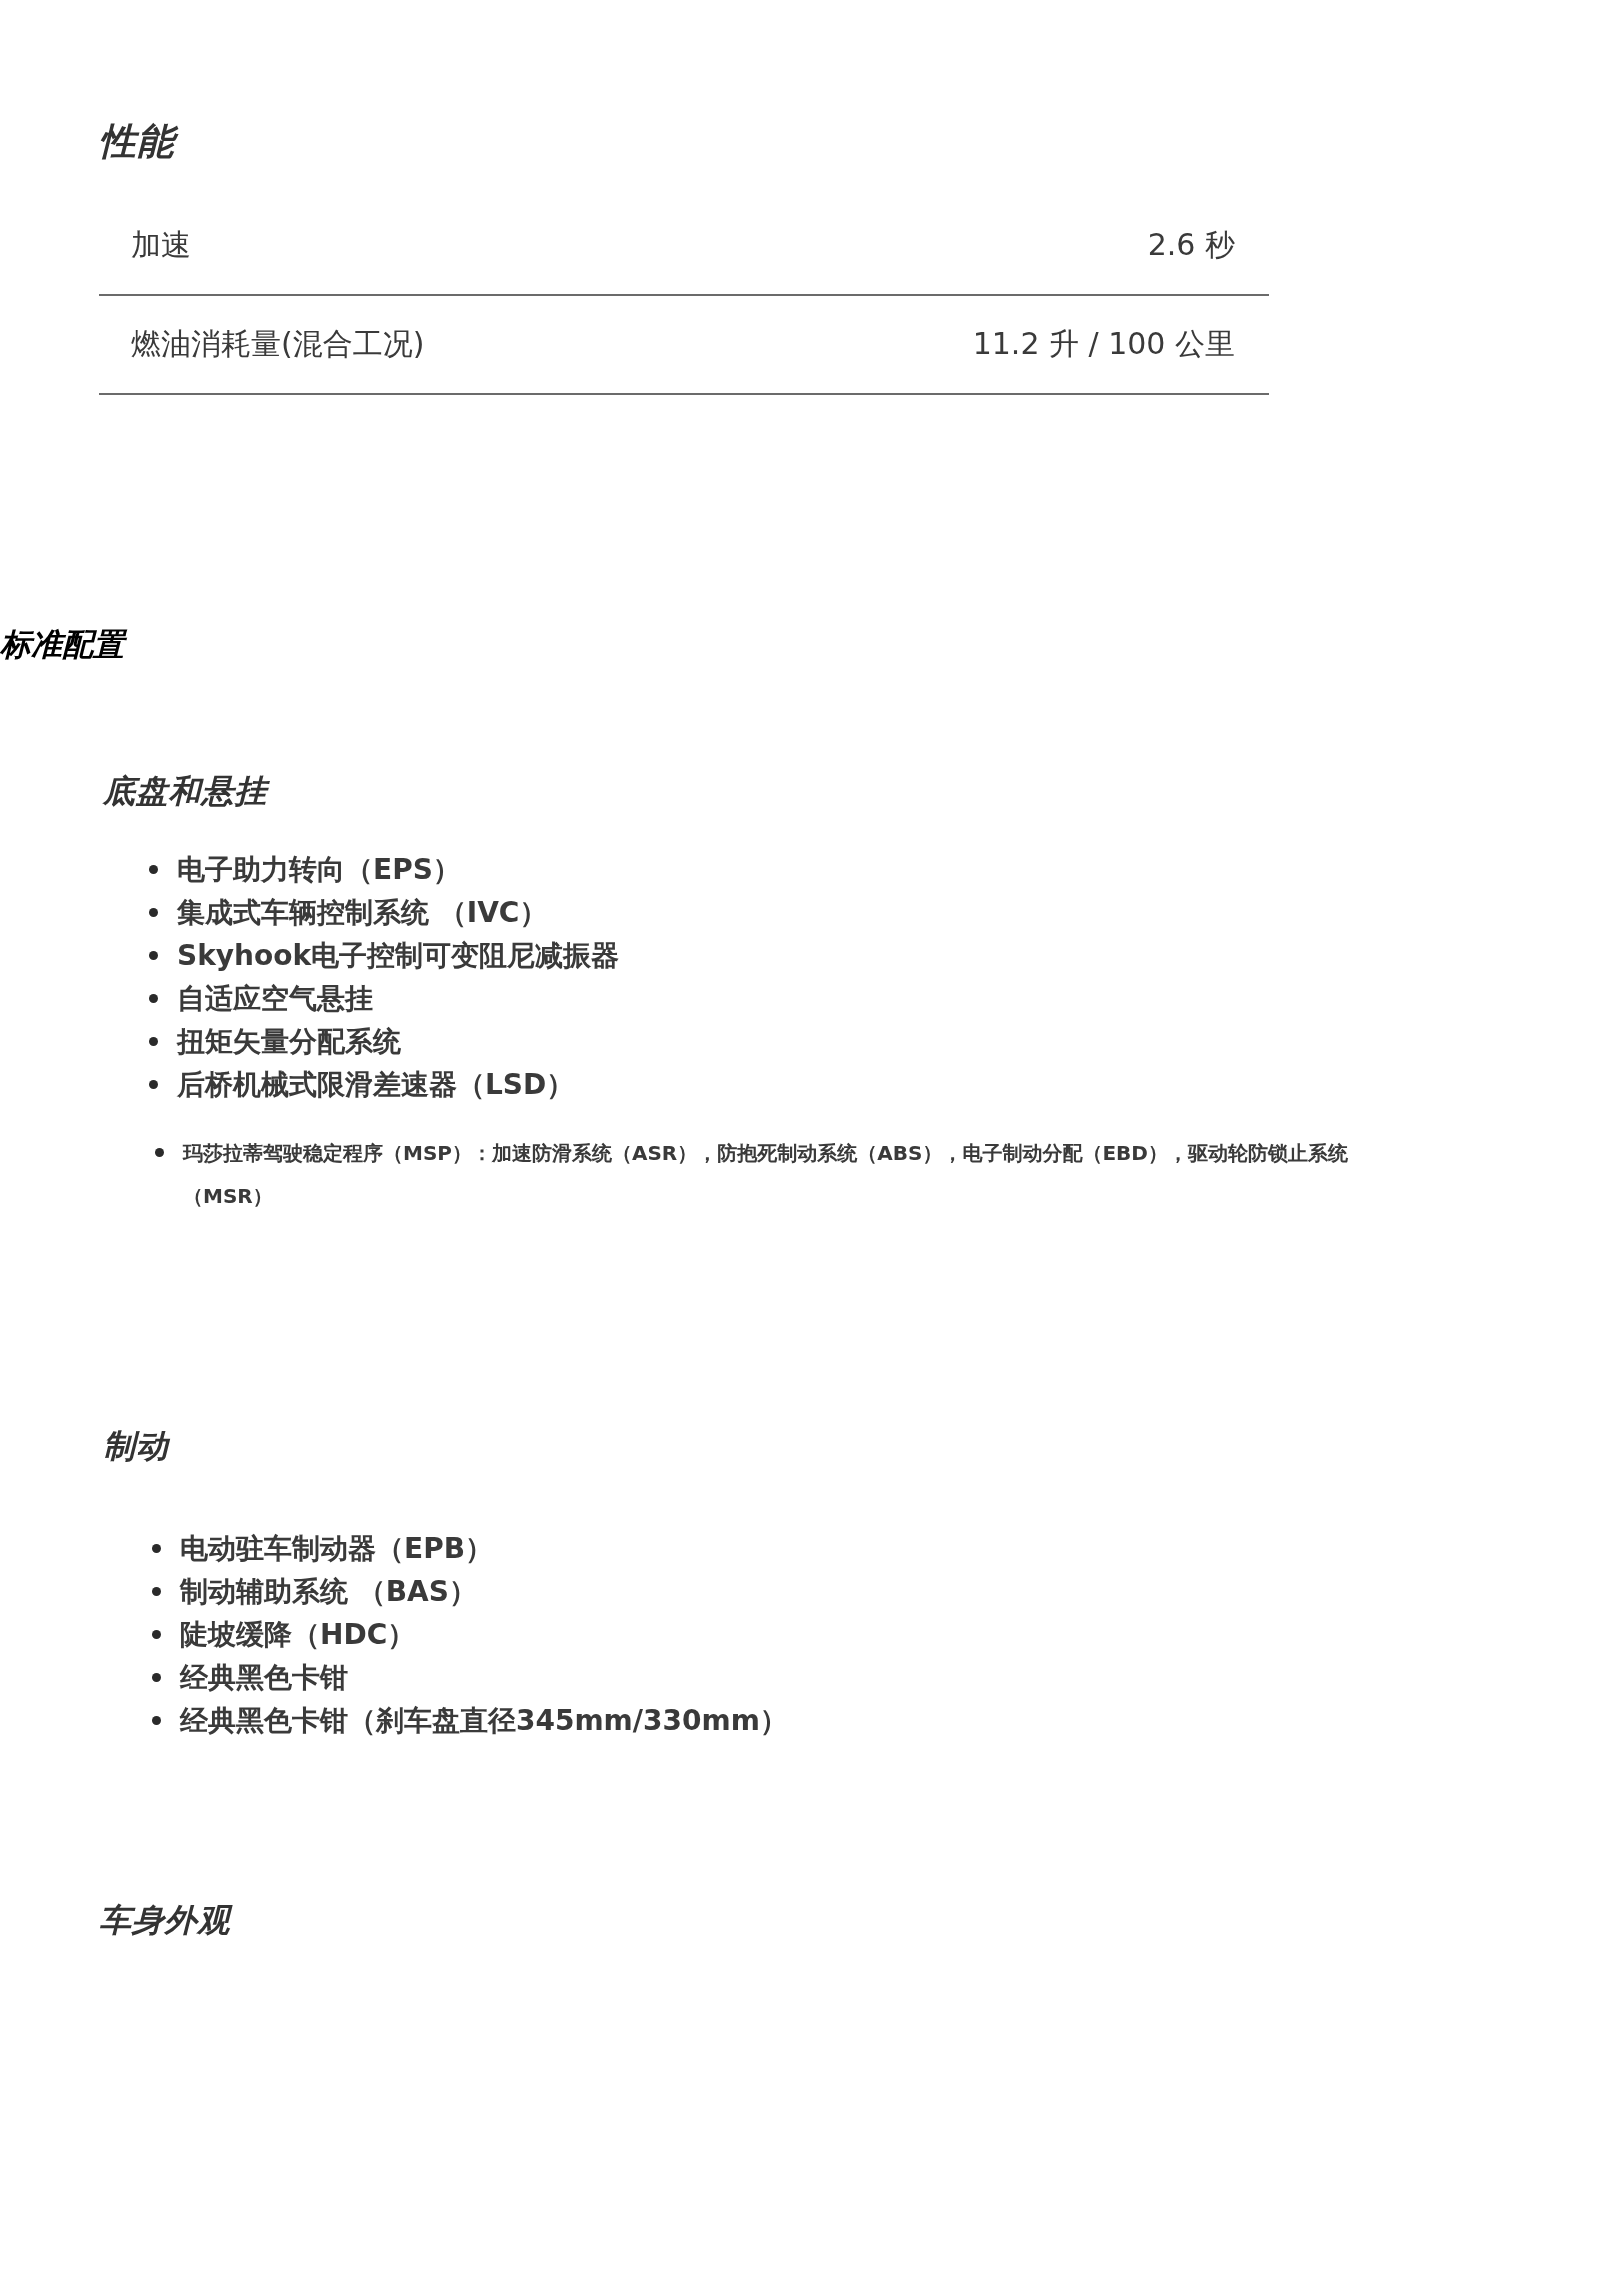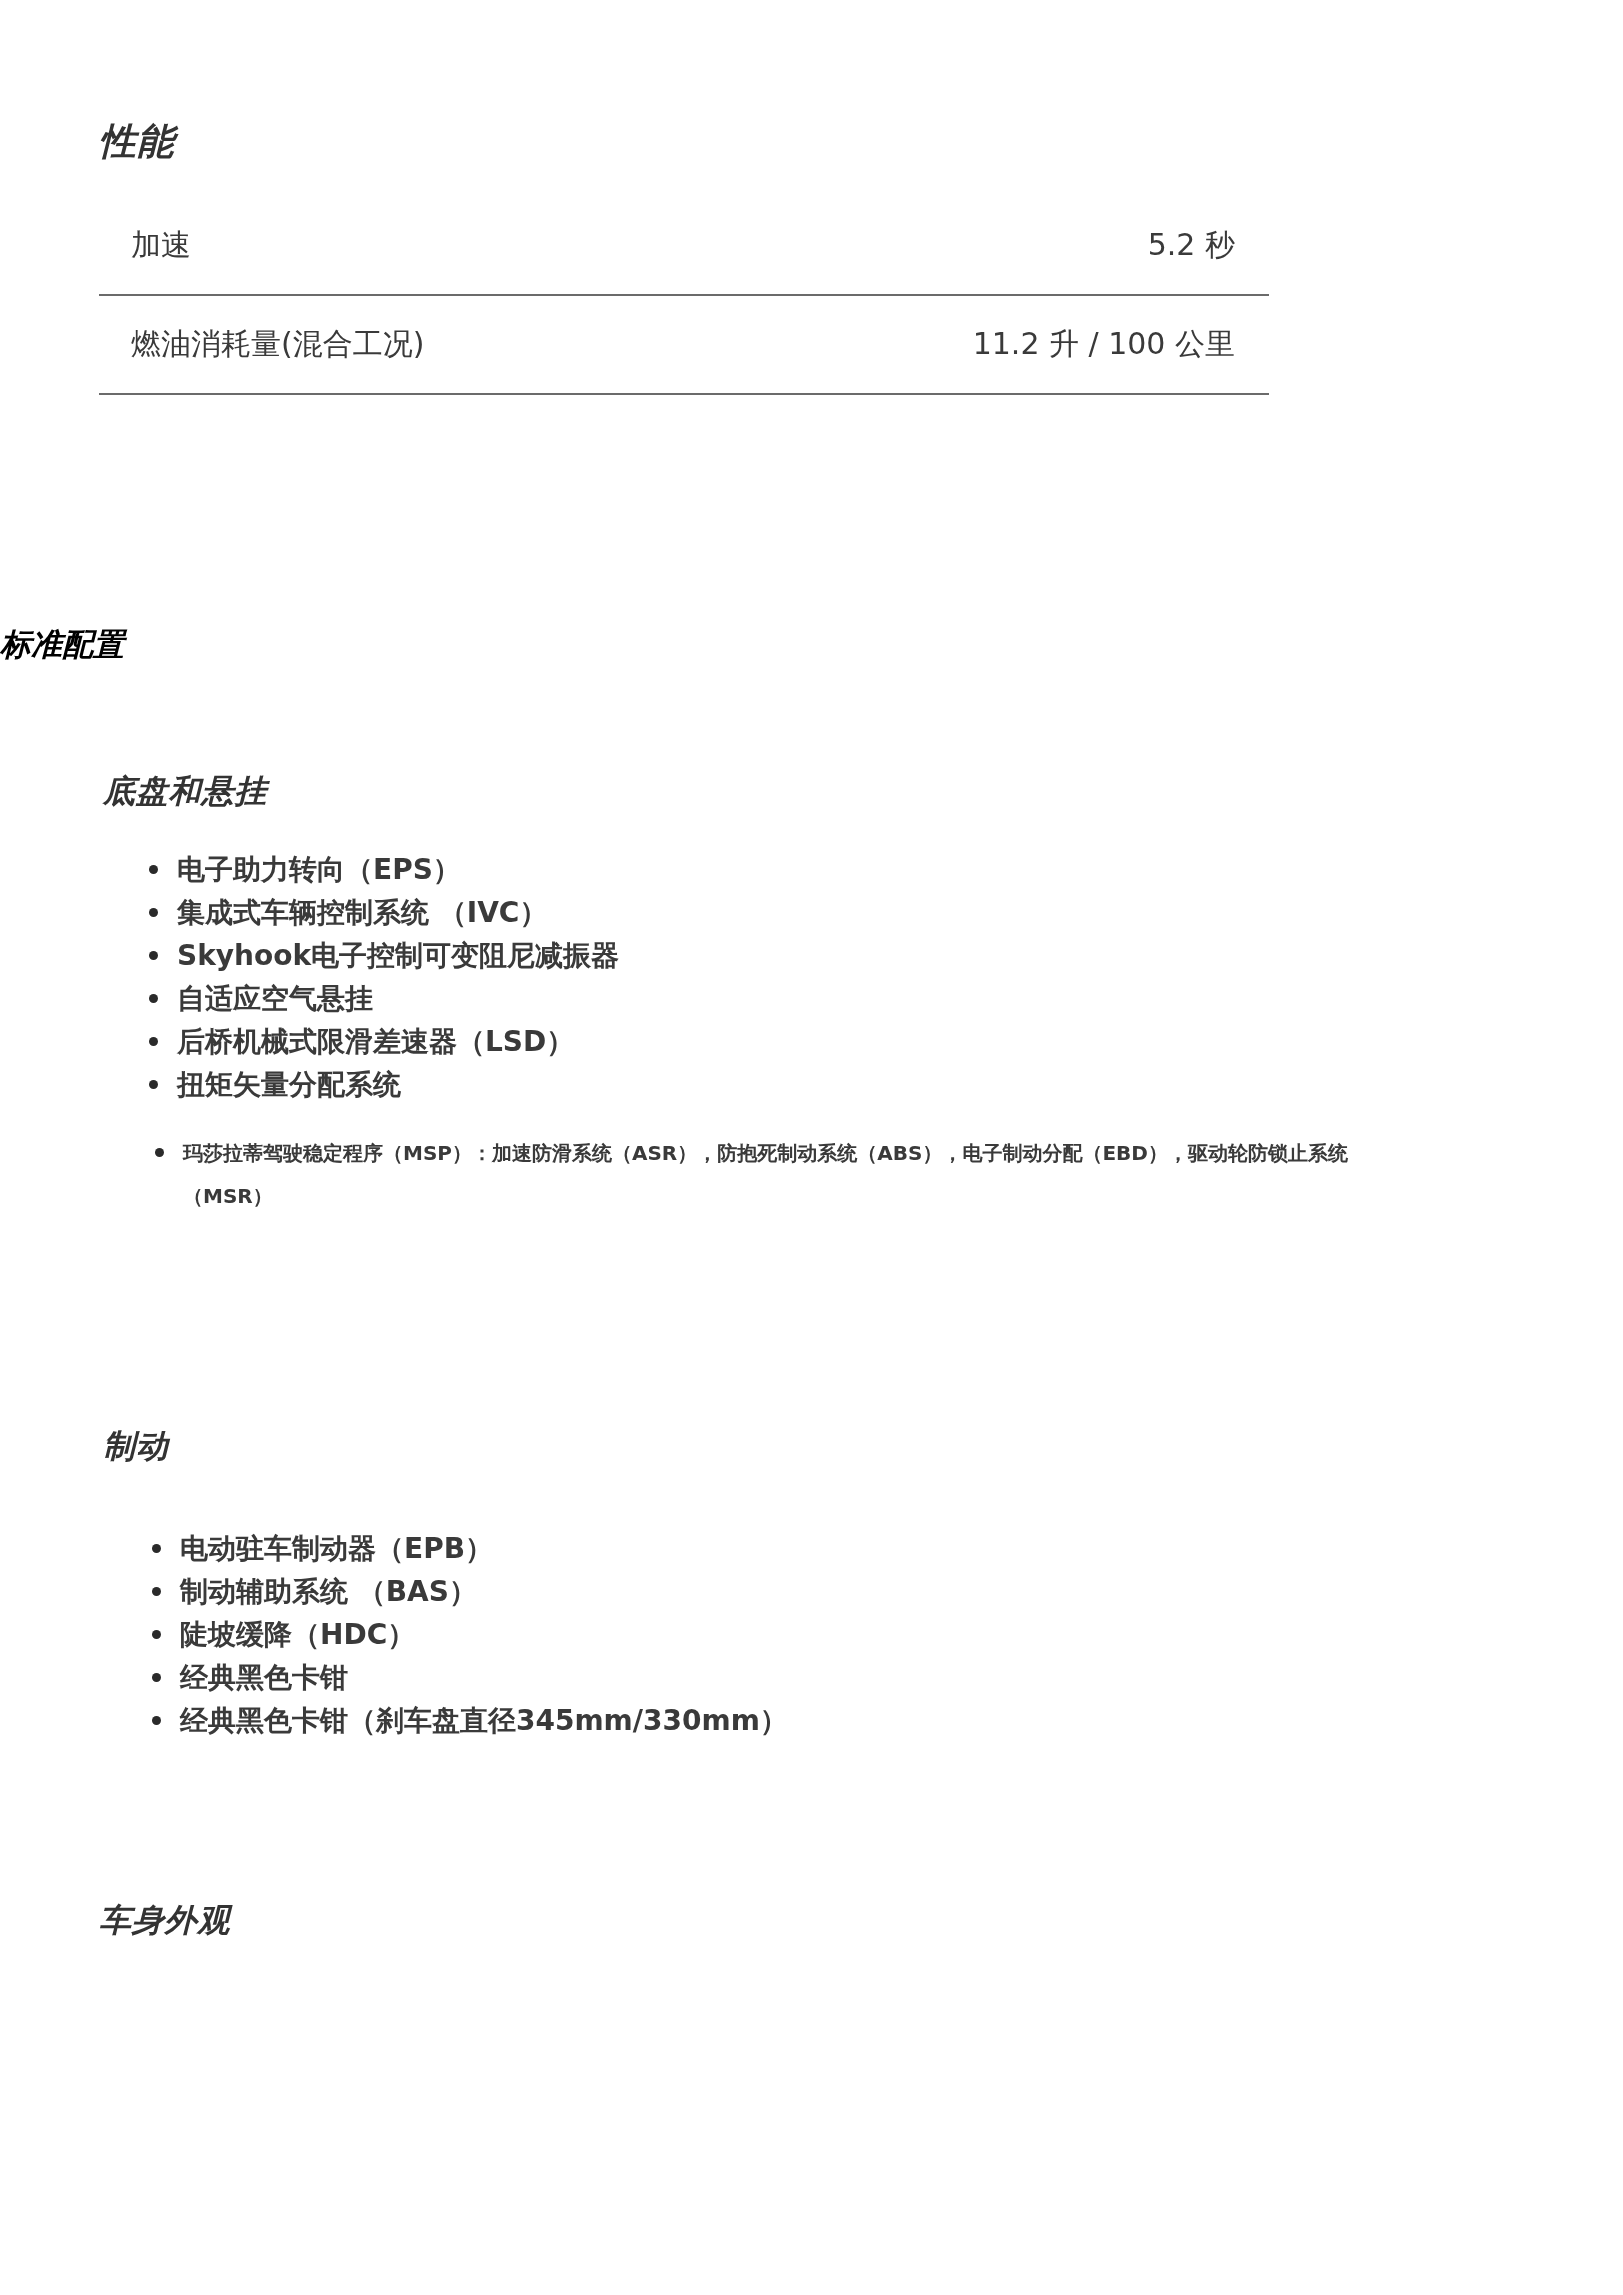--- a/index.html
+++ b/index.html
@@ -51,39 +51,39 @@
   .list-brake li .dot { left: -28px; }
 </style>
 </head>
 <body>
 
 <div class="h-section h-perf">性能</div>
 
 <div class="spec-table">
   <div class="spec-row">
     <span class="spec-label">加速</span>
-    <span class="spec-value">5.2 秒</span>
+    <span class="spec-value">2.6 秒</span>
   </div>
   <div class="spec-row">
     <span class="spec-label">燃油消耗量(混合工况)</span>
     <span class="spec-value">11.2 升 / 100 公里</span>
   </div>
 </div>
 
 <div class="h-section h-main">标准配置</div>
 
 <div class="h-section h-sub" style="left:103px; top:775px;">底盘和悬挂</div>
 
 <ul class="blist list-chassis">
   <li><span class="dot"></span><span>电子助力转向（EPS）</span></li>
   <li><span class="dot"></span><span>集成式车辆控制系统 （IVC）</span></li>
   <li><span class="dot"></span><span>Skyhook电子控制可变阻尼减振器</span></li>
   <li><span class="dot"></span><span>自适应空气悬挂</span></li>
+  <li><span class="dot"></span><span>扭矩矢量分配系统</span></li>
   <li><span class="dot"></span><span>后桥机械式限滑差速器（LSD）</span></li>
-  <li><span class="dot"></span><span>扭矩矢量分配系统</span></li>
 </ul>
 
 <ul class="blist list-safety">
   <li><span class="dot"></span><span>玛莎拉蒂驾驶稳定程序（MSP）：加速防滑系统（ASR），防抱死制动系统（ABS），电子制动分配（EBD），驱动轮防锁止系统（MSR）</span></li>
 </ul>
 
 <div class="h-section h-sub" style="left:103px; top:1430px;">制动</div>
 
 <ul class="blist list-brake">
   <li><span class="dot"></span><span>电动驻车制动器（EPB）</span></li>

